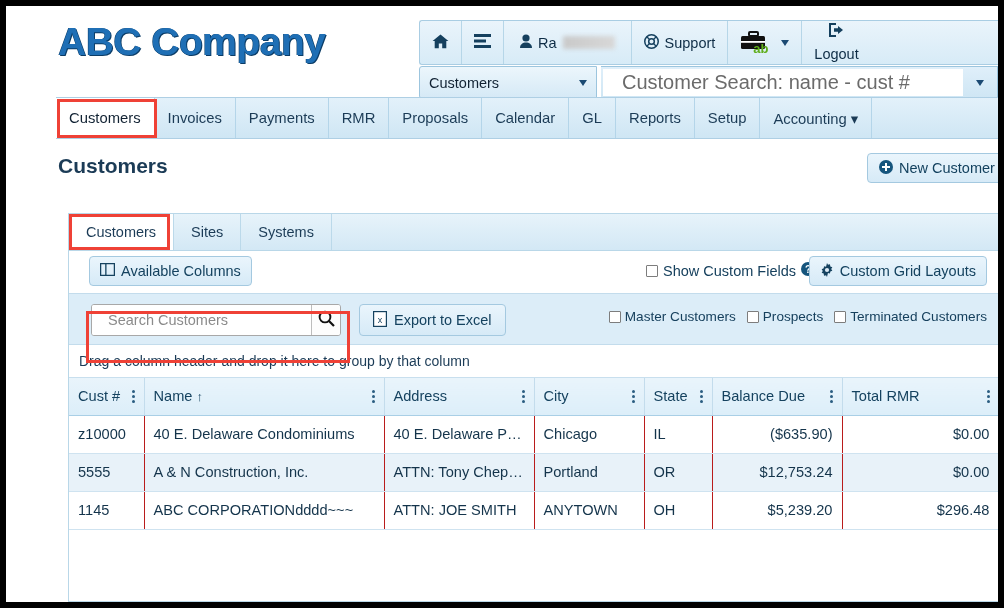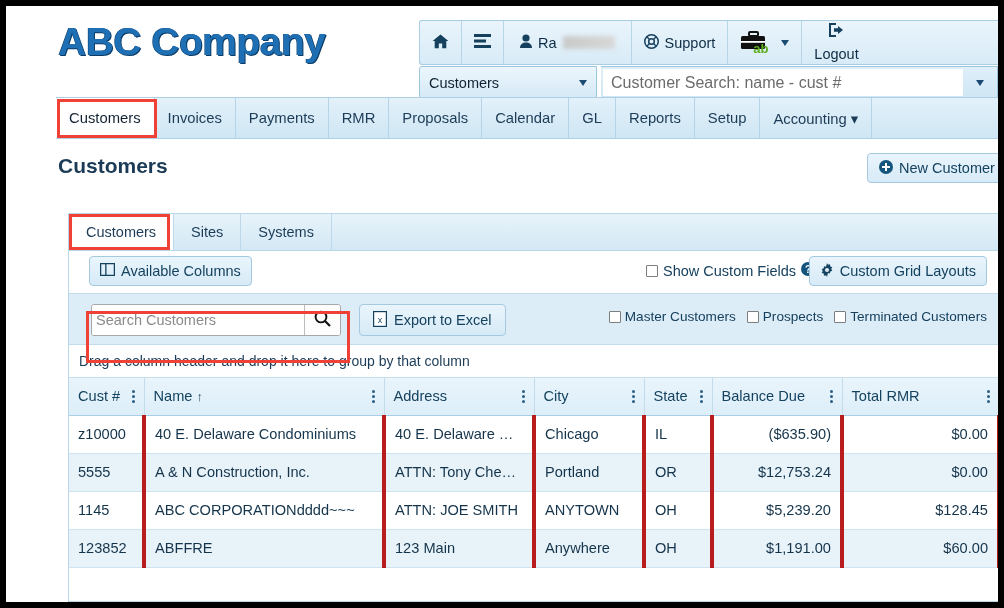--- a/index.html
+++ b/index.html
@@ -128,23 +128,23 @@
     border-left: none;
     display: flex;
     align-items: stretch;
   }
   #global-search {
     flex: 1;
     border: none;
     outline: none;
     background: #fff;
     font-family: "Liberation Sans", sans-serif;
-    font-size: 16px;
+    font-size: 20px;
     color: #555;
-    padding: 0 8px;
+    padding: 0 19px;
     margin: 2px 0 2px 2px;
   }
   #global-search::placeholder { color: #6b6b6b; }
   #search-caret {
     width: 34px;
     display: flex; align-items: center; justify-content: center;
   }
 
   
   #mainnav {
@@ -302,21 +302,21 @@
     background: #fff;
     border: 1px solid #a8a8a8;
     border-radius: 3px;
     overflow: hidden;
   }
   #search-cust-input {
     flex: 1;
     border: none;
     outline: none;
     background: #fff;
-    padding: 0 4px;
+    padding: 0 16px;
     font-family: "Liberation Sans", sans-serif;
     font-size: 14.5px;
     color: #333;
   }
   #search-cust-input::placeholder { color: #8b8b8b; }
   #search-cust-btn {
     width: 36px;
     background: #fdfdfd;
     border-left: 1px solid #bdbdbd;
     display: flex; align-items: center; justify-content: center;
@@ -397,21 +397,21 @@
     flex-direction: column;
     gap: 2px;
     flex: 0 0 auto;
   }
   .kebab i { width: 3px; height: 3px; background: #2a5d81; border-radius: 50%; display: block; }
 
   table.grid td {
     height: 38px;
     padding: 0 9px;
     border-bottom: 1px solid #cfe3f0;
-    border-right: 4px solid #b91c1c;
+    border-right: 1px solid #b91c1c;
     font-size: 14.6px;
     color: #14344b;
     white-space: nowrap;
     overflow: hidden;
     text-overflow: ellipsis;
   }
   tr.odd td { background: #ffffff; }
   tr.even td { background: #e8f2f9; }
   td.link { color: #1f7bbf; }
   td.num { text-align: right; }
@@ -750,30 +750,21 @@
             <td class="num">$12,753.24</td>
             <td class="num">$0.00</td>
           </tr>
           <tr class="odd">
             <td class="link">1145</td>
             <td>ABC CORPORATIONdddd~~~</td>
             <td>ATTN: JOE SMITH</td>
             <td>ANYTOWN</td>
             <td>OH</td>
             <td class="num">$5,239.20</td>
-            <td class="num">$128.45</td>
-          </tr>
-          <tr class="even">
-            <td class="link">123852</td>
-            <td>ABFFRE</td>
-            <td>123 Main</td>
-            <td>Anywhere</td>
-            <td>OH</td>
-            <td class="num">$1,191.00</td>
-            <td class="num">$60.00</td>
+            <td class="num">$296.48</td>
           </tr>
         </tbody>
       </table>
     </div>
 
   </div>
 
   <div class="hl" style="left:51px; top:93px; width:100px; height:39px;"></div>
   <div class="hl" style="left:63px; top:208px; width:101px; height:36px;"></div>
   <div class="hl" style="left:80px; top:305px; width:264px; height:52px;"></div>

